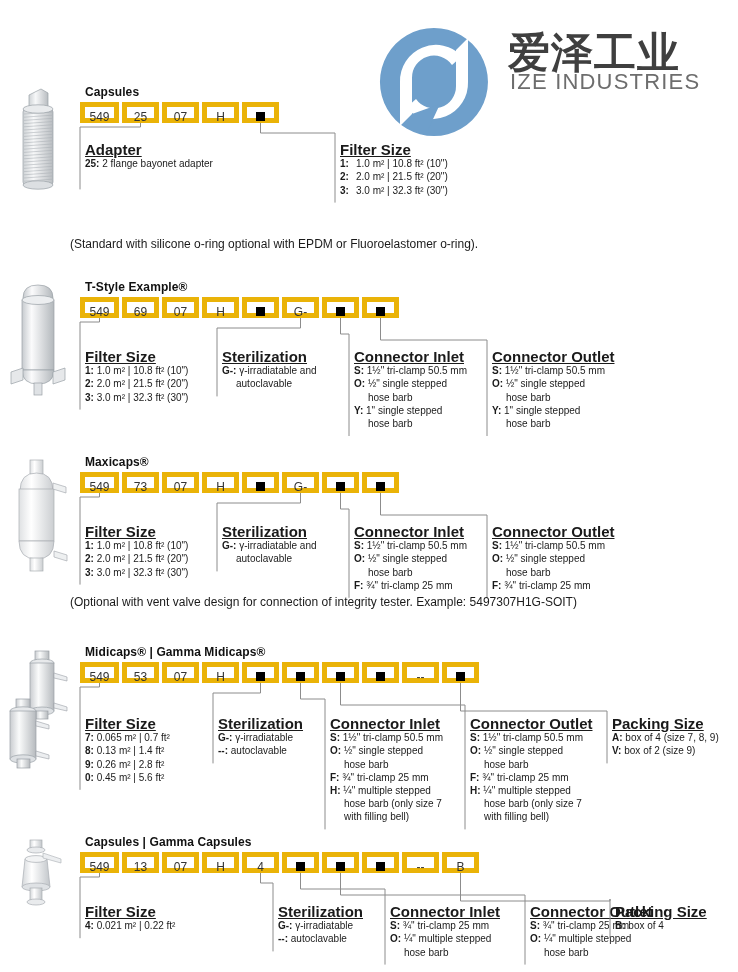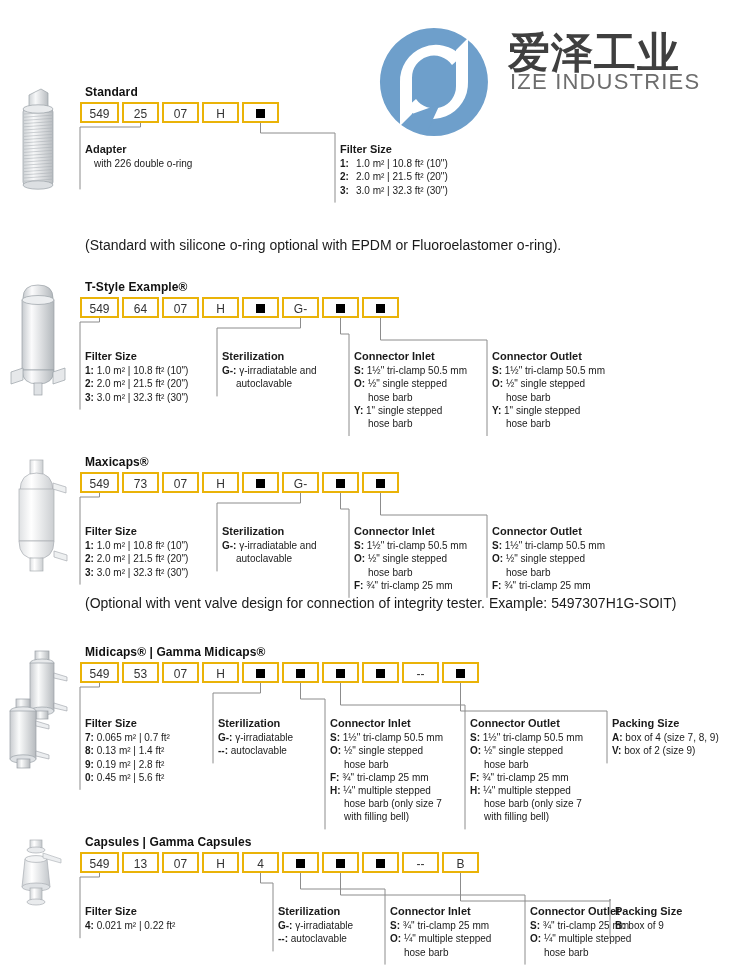--- a/index.html
+++ b/index.html
@@ -34,46 +34,46 @@
   
   .section{position:absolute;left:0;width:738px;}
   .sec-title{
     position:absolute;left:85px;top:0;
     font-size:12px;font-weight:700;color:#111;letter-spacing:.1px;
   }
 
   
   .codes{position:absolute;left:80px;display:flex;}
   .code{
-    border:2px solid #eab308;background:#fff;
+    border:5px solid #eab308;background:#fff;
     height:21px;line-height:21px;text-align:center;
     font-size:12px;color:#333;margin-right:3px;
     box-sizing:border-box;
   }
   .code.w1{width:39px;}
   .code.w2{width:37px;}
   .code .blk{
     display:inline-block;width:9px;height:9px;background:#000;
     vertical-align:middle;margin-top:-2px;
   }
 
   
   .lines{position:absolute;left:0;top:0;width:738px;pointer-events:none;}
   .lines line, .lines path{stroke:#8c8c8c;stroke-width:1;fill:none;}
 
   
   .col{position:absolute;font-size:10px;line-height:13.2px;color:#1a1a1a;}
-  .col .h{font-weight:700;font-size:11px;display:block;margin-bottom:1px;}
+  .col .h{font-weight:700;font-size:15px;display:block;margin-bottom:1px;text-decoration:underline;}
   .col .row{display:block;white-space:nowrap;}
   .col .row b{font-weight:700;}
   .col .cont{display:block;white-space:nowrap;padding-left:9px;}
   .col.tabbed .row{display:flex;}
   .col.tabbed .row b{width:16px;flex:0 0 16px;}
 
-  .note{position:absolute;left:85px;font-size:14px;color:#1a1a1a;white-space:nowrap;}
+  .note{position:absolute;left:70px;font-size:12px;color:#1a1a1a;white-space:nowrap;}
 
   
   .prod{position:absolute;left:0;}
   .prod svg{display:block;}
 </style>
 </head>
 <body>
 
 <div class="page">
 
@@ -127,31 +127,31 @@
               <line x1="21" y1="83.4" x2="49" y2="81.4"></line>
               <line x1="21" y1="86.6" x2="49" y2="84.6"></line>
               <line x1="21" y1="89.80000000000001" x2="49" y2="87.80000000000001"></line>
               <line x1="21" y1="93" x2="49" y2="91"></line>
               <line x1="21" y1="96.2" x2="49" y2="94.2"></line>
       </g>
       <ellipse cx="35" cy="24" rx="15" ry="4.2" fill="#e9ebed" stroke="#9aa0a6" stroke-width=".7"></ellipse>
       <ellipse cx="35" cy="100" rx="15" ry="4.2" fill="#dcdfe2" stroke="#9aa0a6" stroke-width=".7"></ellipse>
     </svg>
         </div>
-        <div class="sec-title">Standard</div>
+        <div class="sec-title">Capsules</div>
         <div class="codes" style="top: 17px;">
           <div class="code w1"><span>549</span></div>
           <div class="code w2"><span>25</span></div>
           <div class="code w2"><span>07</span></div>
           <div class="code w2"><span>H</span></div>
           <div class="code w2"><span class="blk"></span></div>
         </div>
         <div class="col" style="left: 85px; top: 58px; width: 250px;">
           <span class="h">Adapter</span>
-          <span class="cont"><span>with 226 double o-ring</span></span>
+          <span class="row"><b>25:</b> <span>2 flange bayonet adapter</span></span>
         </div>
         <div class="col tabbed" style="left: 340px; top: 58px; width: 230px;">
           <span class="h">Filter Size</span>
           <span class="row">
             <b>1:</b> 
             <span>1.0 m² | 10.8 ft² (10")</span>
           </span>
           <span class="row">
             <b>2:</b> 
             <span>2.0 m² | 21.5 ft² (20")</span>
@@ -184,21 +184,21 @@
       <ellipse cx="35" cy="20" rx="16" ry="4.5" fill="#eceef0" stroke="#9aa0a6" stroke-width=".7"></ellipse>
       <path d="M19 90 Q19 104 35 104 Q51 104 51 90 Z" fill="url(#g2)" stroke="#9aa0a6" stroke-width=".7"></path>
       <path d="M8 92 L20 88 L20 100 L8 104 Z" fill="#e6e8ea" stroke="#9aa0a6" stroke-width=".7"></path>
       <path d="M50 92 L62 88 L62 100 L50 104 Z" fill="#e6e8ea" stroke="#9aa0a6" stroke-width=".7"></path>
       <rect x="31" y="103" width="8" height="12" fill="#dfe2e5" stroke="#9aa0a6" stroke-width=".7"></rect>
     </svg>
         </div>
         <div class="sec-title">T-Style Example®</div>
         <div class="codes" style="top: 17px;">
           <div class="code w1"><span>549</span></div>
-          <div class="code w2"><span>64</span></div>
+          <div class="code w2"><span>69</span></div>
           <div class="code w2"><span>07</span></div>
           <div class="code w2"><span>H</span></div>
           <div class="code w2"><span class="blk"></span></div>
           <div class="code w2"><span>G-</span></div>
           <div class="code w2"><span class="blk"></span></div>
           <div class="code w2"><span class="blk"></span></div>
         </div>
         <div class="col" style="left: 85px; top: 70px; width: 135px;">
           <span class="h">Filter Size</span>
           <span class="row"><b>1:</b> <span>1.0 m² | 10.8 ft² (10")</span></span>
@@ -344,21 +344,21 @@
           <div class="code w2"><span class="blk"></span></div>
           <div class="code w2"><span class="blk"></span></div>
           <div class="code w2"><span class="blk"></span></div>
           <div class="code w2"><span>--</span></div>
           <div class="code w2"><span class="blk"></span></div>
         </div>
         <div class="col" style="left: 85px; top: 72px; width: 130px;">
           <span class="h">Filter Size</span>
           <span class="row"><b>7:</b> <span>0.065 m² | 0.7 ft²</span></span>
           <span class="row"><b>8:</b> <span>0.13 m² | 1.4 ft²</span></span>
-          <span class="row"><b>9:</b> <span>0.19 m² | 2.8 ft²</span></span>
+          <span class="row"><b>9:</b> <span>0.26 m² | 2.8 ft²</span></span>
           <span class="row"><b>0:</b> <span>0.45 m² | 5.6 ft²</span></span>
         </div>
         <div class="col" style="left: 218px; top: 72px; width: 110px;">
           <span class="h">Sterilization</span>
           <span class="row"><b>G-:</b> <span>γ-irradiatable</span></span>
           <span class="row"><b>--:</b> <span>autoclavable</span></span>
         </div>
         <div class="col" style="left: 330px; top: 72px; width: 138px;">
           <span class="h">Connector Inlet</span>
           <span class="row"><b>S:</b> <span>1½" tri-clamp 50.5 mm</span></span>
@@ -446,21 +446,21 @@
           <span class="cont" style="padding-left: 14px;"><span>hose barb</span></span>
         </div>
         <div class="col" style="left: 530px; top: 70px; width: 138px;">
           <span class="h">Connector Outlet</span>
           <span class="row"><b>S:</b> <span>¾" tri-clamp 25 mm</span></span>
           <span class="row"><b>O:</b> <span>¼" multiple stepped</span></span>
           <span class="cont" style="padding-left: 14px;"><span>hose barb</span></span>
         </div>
         <div class="col" style="left: 615px; top: 70px; width: 120px;">
           <span class="h">Packing Size</span>
-          <span class="row"><b>B:</b> <span>box of 9</span></span>
+          <span class="row"><b>B:</b> <span>box of 4</span></span>
         </div>
         <svg class="lines" width="738" height="260">
           <path d="M99.5 38 L99.5 42 L80 42 L80 64"></path>
           <path d="M80 64 L80 103.2"></path>
           <path d="M260.5 38 L260.5 48 L273 48 L273 64"></path>
           <path d="M273 64 L273 116.4"></path>
           <path d="M300.5 38 L300.5 54 L385 54 L385 64"></path>
           <path d="M385 64 L385 129.6"></path>
           <path d="M340.5 38 L340.5 60 L525 60 L525 64"></path>
           <path d="M525 64 L525 129.6"></path>

